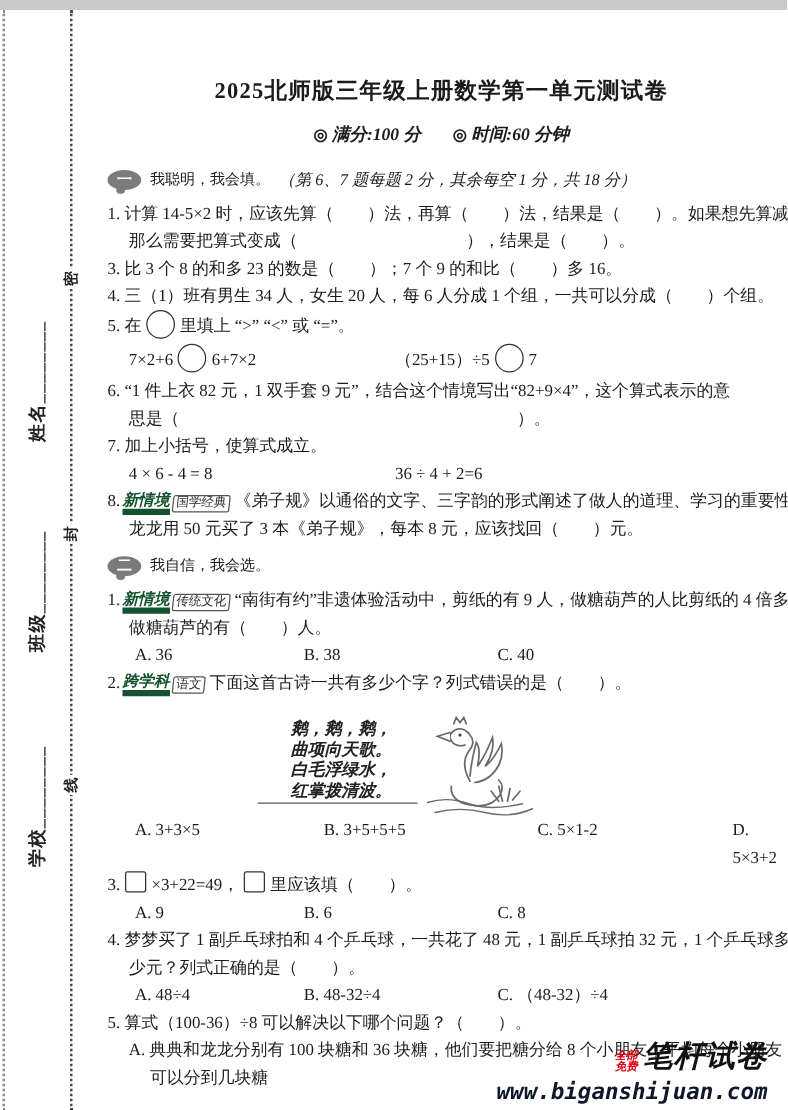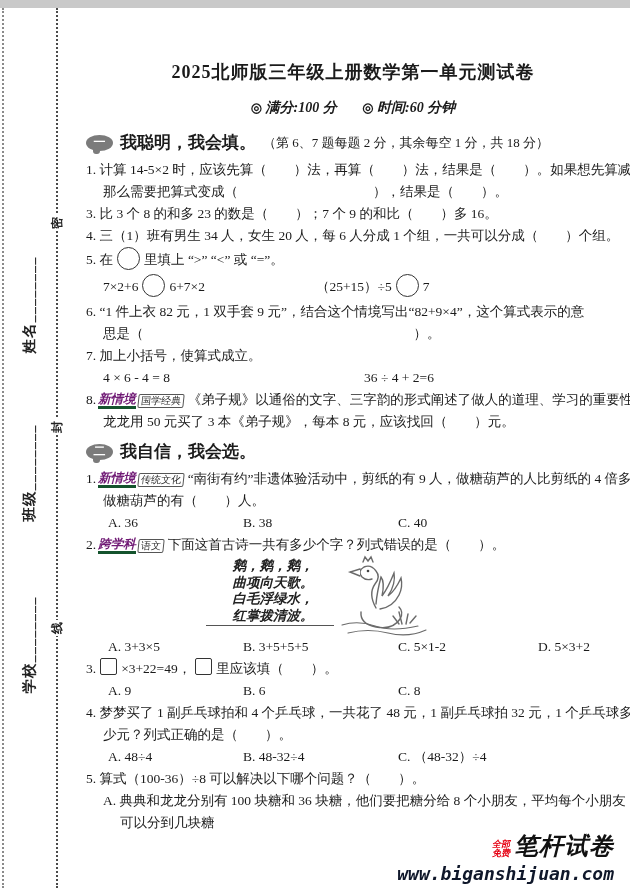--- a/index.html
+++ b/index.html
@@ -21,41 +21,41 @@
   .content{position:absolute;left:86px;top:8px;width:534px;font-size:13.5px;line-height:22px;}
   .title{margin-top:46px;text-align:center;font-size:18px;font-weight:bold;letter-spacing:1px;line-height:36px;}
   .meta{margin-top:8px;text-align:center;font-size:14px;font-weight:bold;font-style:italic;line-height:20px;font-family:Liberation Serif, serif;}
   .meta .m{margin:0 11px;white-space:nowrap;}
   .meta .ring{font-style:normal;font-size:13px;}
 
   .sec-head{margin-top:14px;line-height:21px;display:flex;align-items:center;gap:7px;}
   .sec-icon{position:relative;display:inline-flex;width:27px;height:16px;background:#7b7b7b;border-radius:50%;
     color:#fff;font-size:12px;font-weight:bold;align-items:center;justify-content:center;flex:0 0 auto;}
   .sec-icon::after{content:"";position:absolute;left:7px;bottom:-3px;width:7px;height:5px;background:#7b7b7b;border-radius:0 0 3px 3px;}
-  .sec-title{font-weight:bold;font-size:17px;white-space:nowrap;}
-  .sec-note{font-size:13px;white-space:nowrap;}
+  .sec-title{font-weight:normal;font-size:12px;white-space:nowrap;}
+  .sec-note{font-size:13px;font-style:italic;white-space:nowrap;}
 
   .qlist{margin-top:6px;}
   .q{white-space:nowrap;}
   .cont{padding-left:17px;}
-  .row2{display:grid;grid-template-columns:213px auto;padding-left:17px;gap:48px;}
+  .row2{display:grid;grid-template-columns:213px auto;padding-left:17px;}
   .cmp-row{display:grid;grid-template-columns:213px auto;padding-left:17px;height:30px;align-items:center;}
   .circle{display:inline-block;width:21px;height:21px;border:1.2px solid #333;border-radius:50%;
     vertical-align:-6px;margin:0 4px;background:#fff;}
   .sq{display:inline-block;width:15px;height:15px;border:1.2px solid #333;border-radius:2px;
     vertical-align:-2px;margin:0 4px;background:#fff;}
 
   .badge{display:inline-flex;align-items:center;margin:0 4px 0 2px;vertical-align:1px;}
-  .badge-prefix{font-weight:bold;font-style:italic;font-size:12.5px;color:#701a75;border-bottom:3px solid #14532d;line-height:13px;}
+  .badge-prefix{font-weight:bold;font-style:italic;font-size:12.5px;color:#14532d;border-bottom:5px solid #14532d;line-height:13px;}
   .badge-box{font-size:10px;border:1px solid #555;border-radius:2px;padding:0 2px;margin-left:2px;line-height:12px;color:#2a2a2a;transform:skewX(-6deg);}
 
   .opts3{display:grid;grid-template-columns:135px 155px auto;padding-left:22px;line-height:22px;}
-  .opts4{display:grid;grid-template-columns:135px 155px 140px auto;padding-left:22px;line-height:22px;}
-
-  .poem-wrap{position:relative;height:78px;margin-top:2px;}
+  .opts4{display:grid;grid-template-columns:135px 155px 140px auto;padding-left:22px;line-height:22px;gap:16px;}
+
+  .poem-wrap{position:relative;height:78px;margin-top:18px;}
   .poem{margin-left:128px;width:118px;text-align:center;font-style:italic;font-size:13.5px;line-height:16.5px;font-weight:bold;color:#222;}
   .poem-rule{margin-left:120px;width:128px;border-bottom:1.5px solid #555;margin-top:1px;}
   .goose{position:absolute;left:244px;top:-6px;}
 
   .watermark{position:absolute;right:16px;bottom:4px;text-align:left;font-style:italic;}
   .wm-top{display:flex;align-items:flex-end;justify-content:flex-end;gap:2px;}
   .wm-free{color:#e60012;font-size:9px;font-weight:bold;width:20px;line-height:9px;margin-bottom:6px;word-break:break-all;}
   .wm-brand{font-size:24px;font-weight:bold;line-height:36px;letter-spacing:1px;color:#111;}
   .wm-url{font-family:"DejaVu Sans Mono",monospace;font-weight:bold;font-size:18px;line-height:20px;color:#0f172a;}
 </style>

